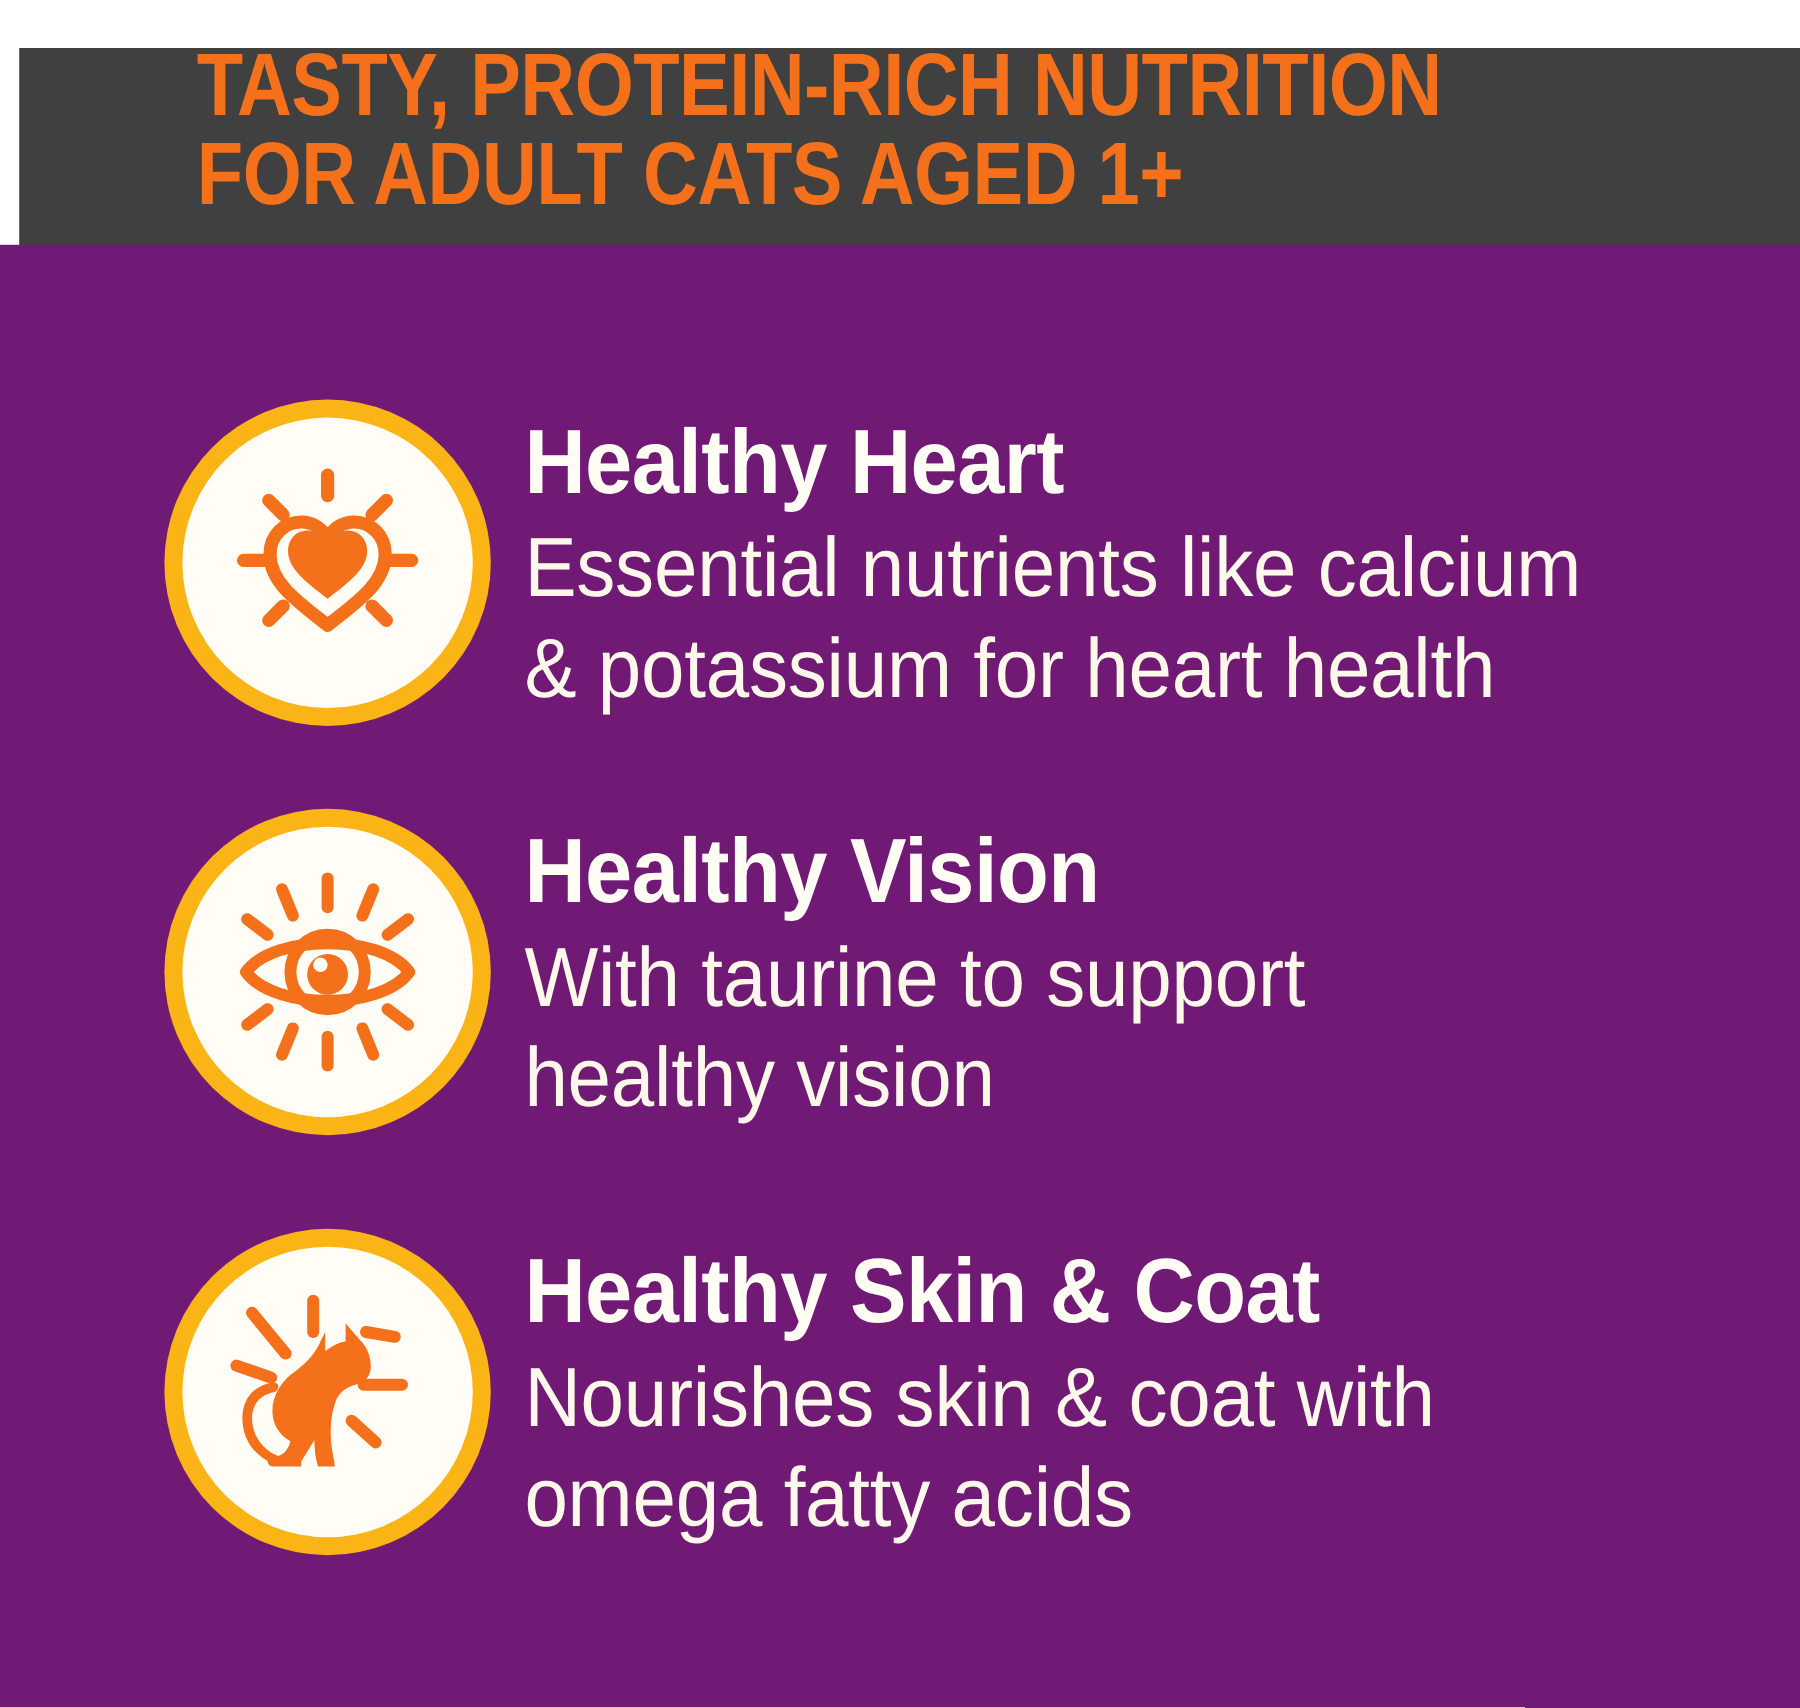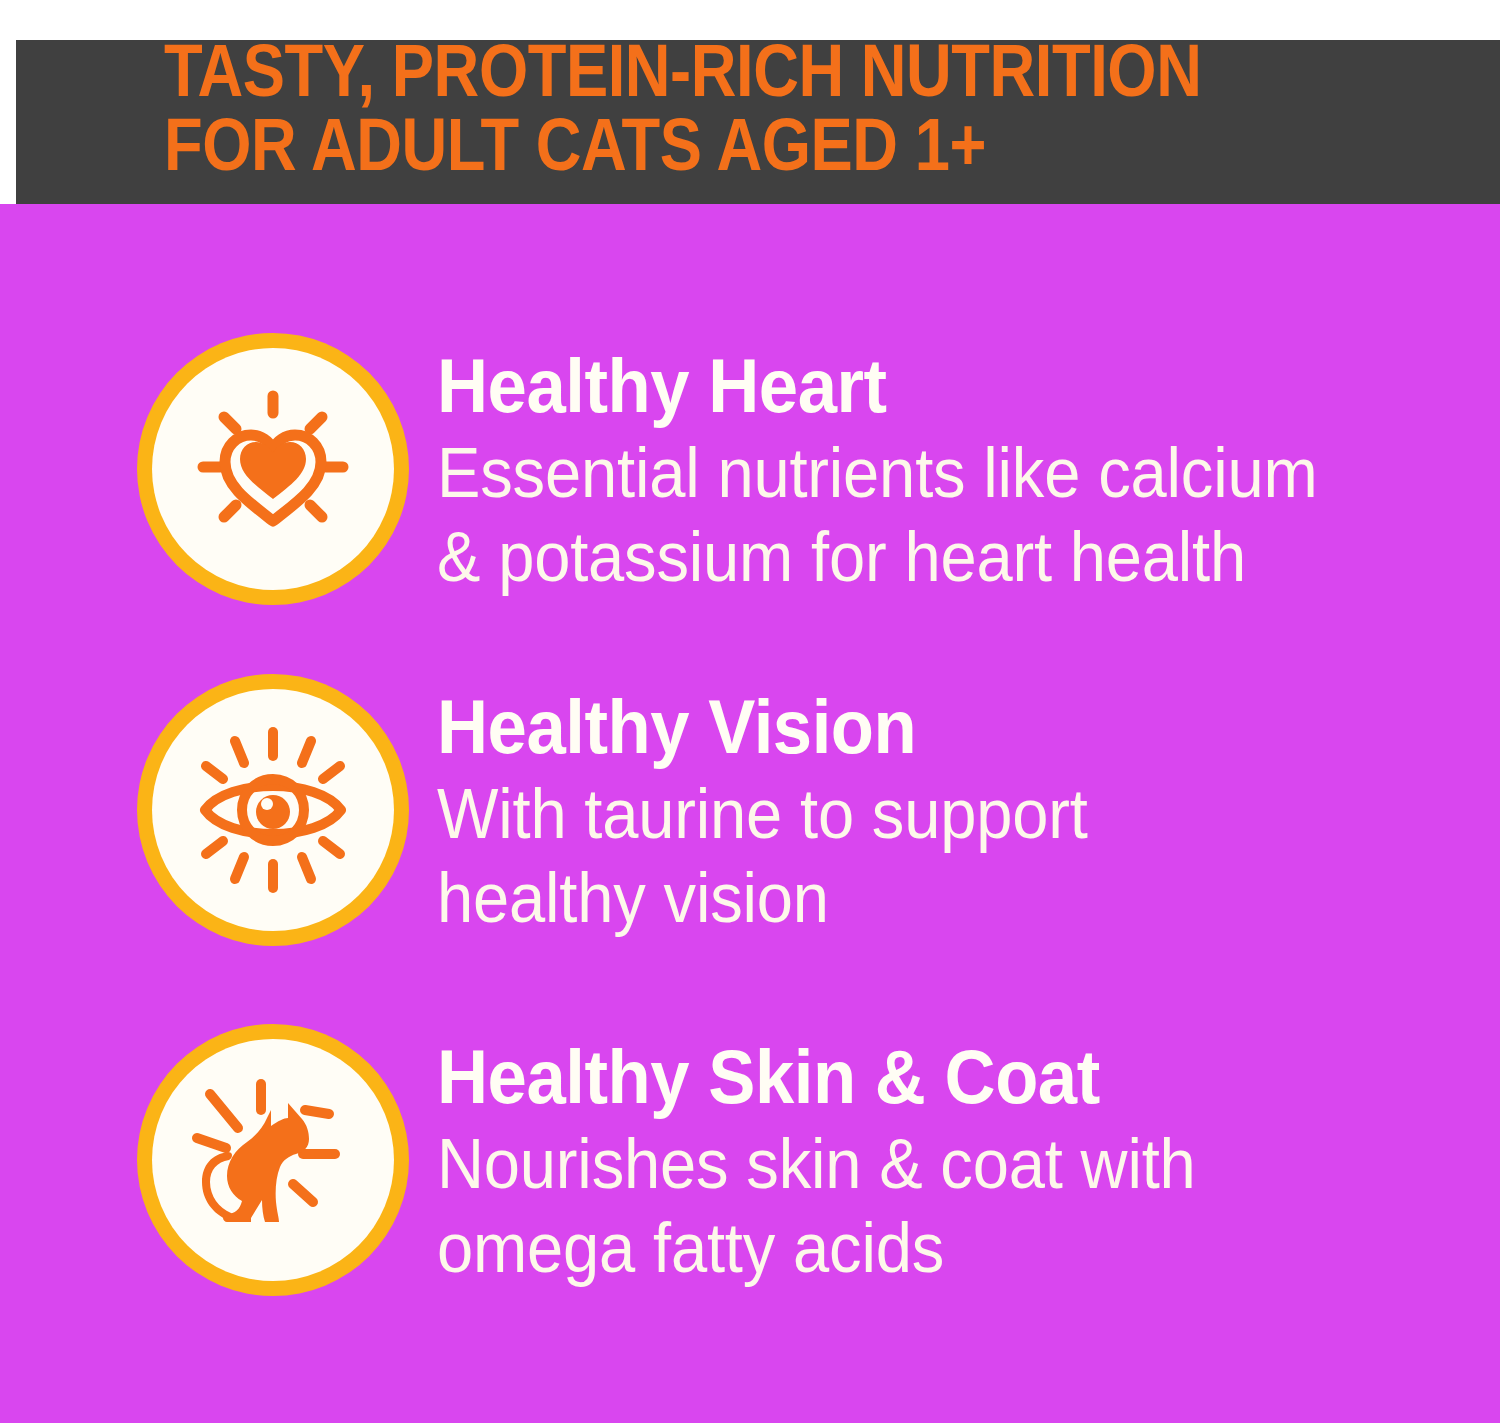--- a/index.html
+++ b/index.html
@@ -44,21 +44,21 @@
     white-space: pre-line;
   }
 
   
   .panel {
     position: absolute;
     left: 0;
     top: 204px;
     width: 1500px;
     height: 1219px;
-    background: #d946ef;
+    background: #701a75;
   }
 
   
   .feature {
     position: absolute;
     left: 0;
     width: 1500px;
   }
   .feature-1 { top: 129px; }
   .feature-2 { top: 470px; }

